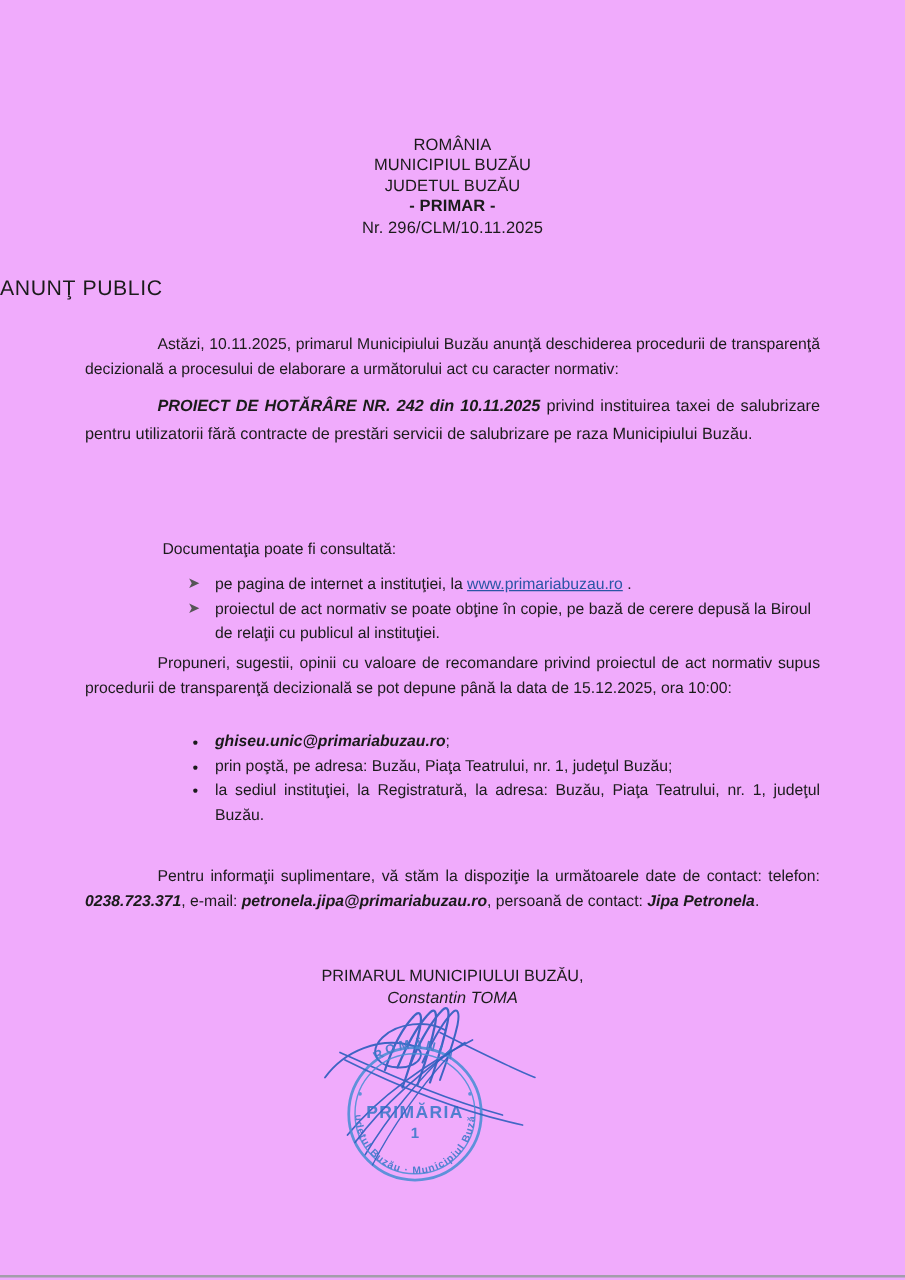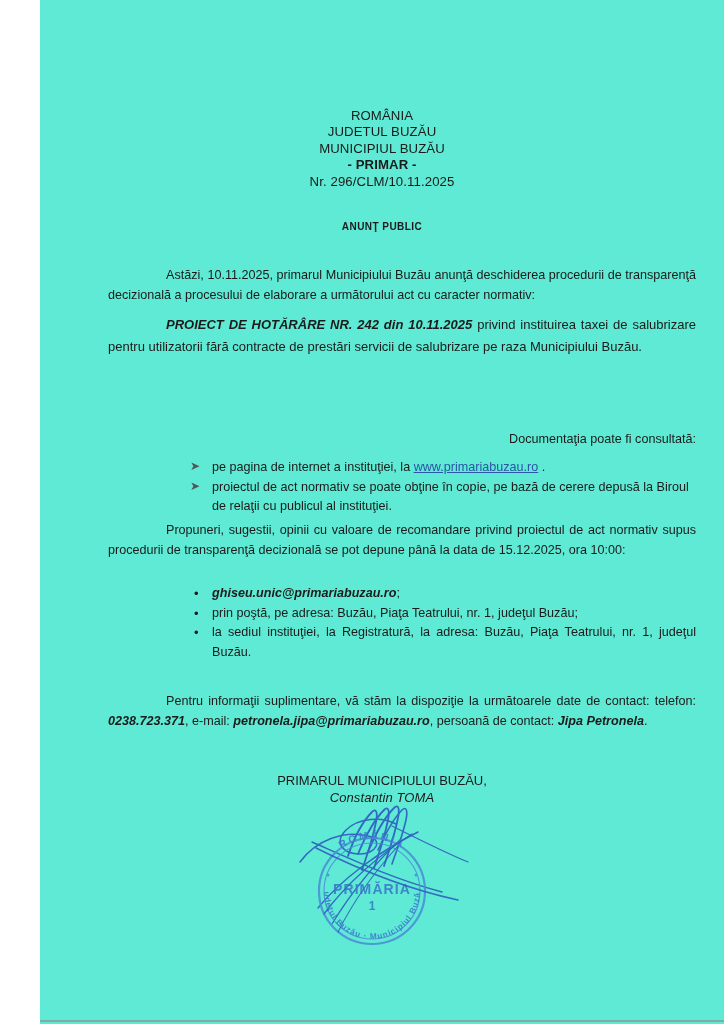--- a/index.html
+++ b/index.html
@@ -9,22 +9,21 @@
   }
   body {
     width: 724px; height: 1024px;
     position: relative;
     font-family: "Liberation Sans", sans-serif;
     color: #1b1b1b;
     overflow: hidden;
   }
   .page {
     position: absolute; inset: 0;
-    background: #5eead4;
-    margin-left: 40px;
+    background: #f0abfc;
   }
   .bottom-rule {
     position: absolute;
     left: 0; right: 0; bottom: 2px;
     height: 2px;
     background: #8a9a92;
     opacity: .75;
   }
 
   
@@ -36,40 +35,39 @@
     line-height: 16.4px;
     letter-spacing: .1px;
   }
   .header div { white-space: nowrap; }
   .header .primar { font-weight: bold; }
 
   
   .doc-title {
     position: absolute;
     left: 0; right: 0; top: 221px;
-    text-align: center;
-    font-size: 10px;
-    font-weight: bold;
+    font-size: 17px;
+    font-weight: normal;
     letter-spacing: .45px;
   }
 
   
   .block {
     position: absolute;
     left: 68px;
     width: 588px;
     font-size: 12.6px;
     line-height: 19.6px;
     text-align: justify;
     text-justify: inter-word;
   }
   .block.indent { text-indent: 58px; }
   .b-para1  { top: 266px; }
   .b-para2  { top: 314px; font-size: 13px; line-height: 21.5px; }
-  .b-doc    { top: 430px; left: 130px; width: 526px; text-align: right; }
+  .b-doc    { top: 430px; left: 130px; width: 526px; text-align: left; }
   .b-prop   { top: 521px; }
   .b-contact{ top: 692px; }
 
   b, .bi { font-weight: bold; }
   .bi { font-style: italic; }
 
   a.link {
     color: #2b55a5;
     text-decoration: underline;
   }
@@ -135,22 +133,22 @@
   }
   .stamp-area svg { display: block; }
 </style>
 </head>
 <body>
 
 <div class="page">
 
   <div class="header">
     <div>ROMÂNIA</div>
+    <div>MUNICIPIUL BUZĂU</div>
     <div>JUDETUL BUZĂU</div>
-    <div>MUNICIPIUL BUZĂU</div>
     <div class="primar">- PRIMAR -</div>
     <div>Nr. 296/CLM/10.11.2025</div>
   </div>
 
   <div class="doc-title">ANUNŢ PUBLIC</div>
 
   <div class="block indent b-para1">Astăzi, 10.11.2025, primarul Municipiului Buzău anunţă deschiderea procedurii de transparenţă decizională a procesului de elaborare a următorului act cu caracter normativ:</div>
 
   <div class="block indent b-para2"><span class="bi">PROIECT DE HOTĂRÂRE NR. 242 din 10.11.2025</span><span> privind instituirea taxei de salubrizare pentru utilizatorii fără contracte de prestări servicii de salubrizare pe raza Municipiului Buzău.</span></div>
 

